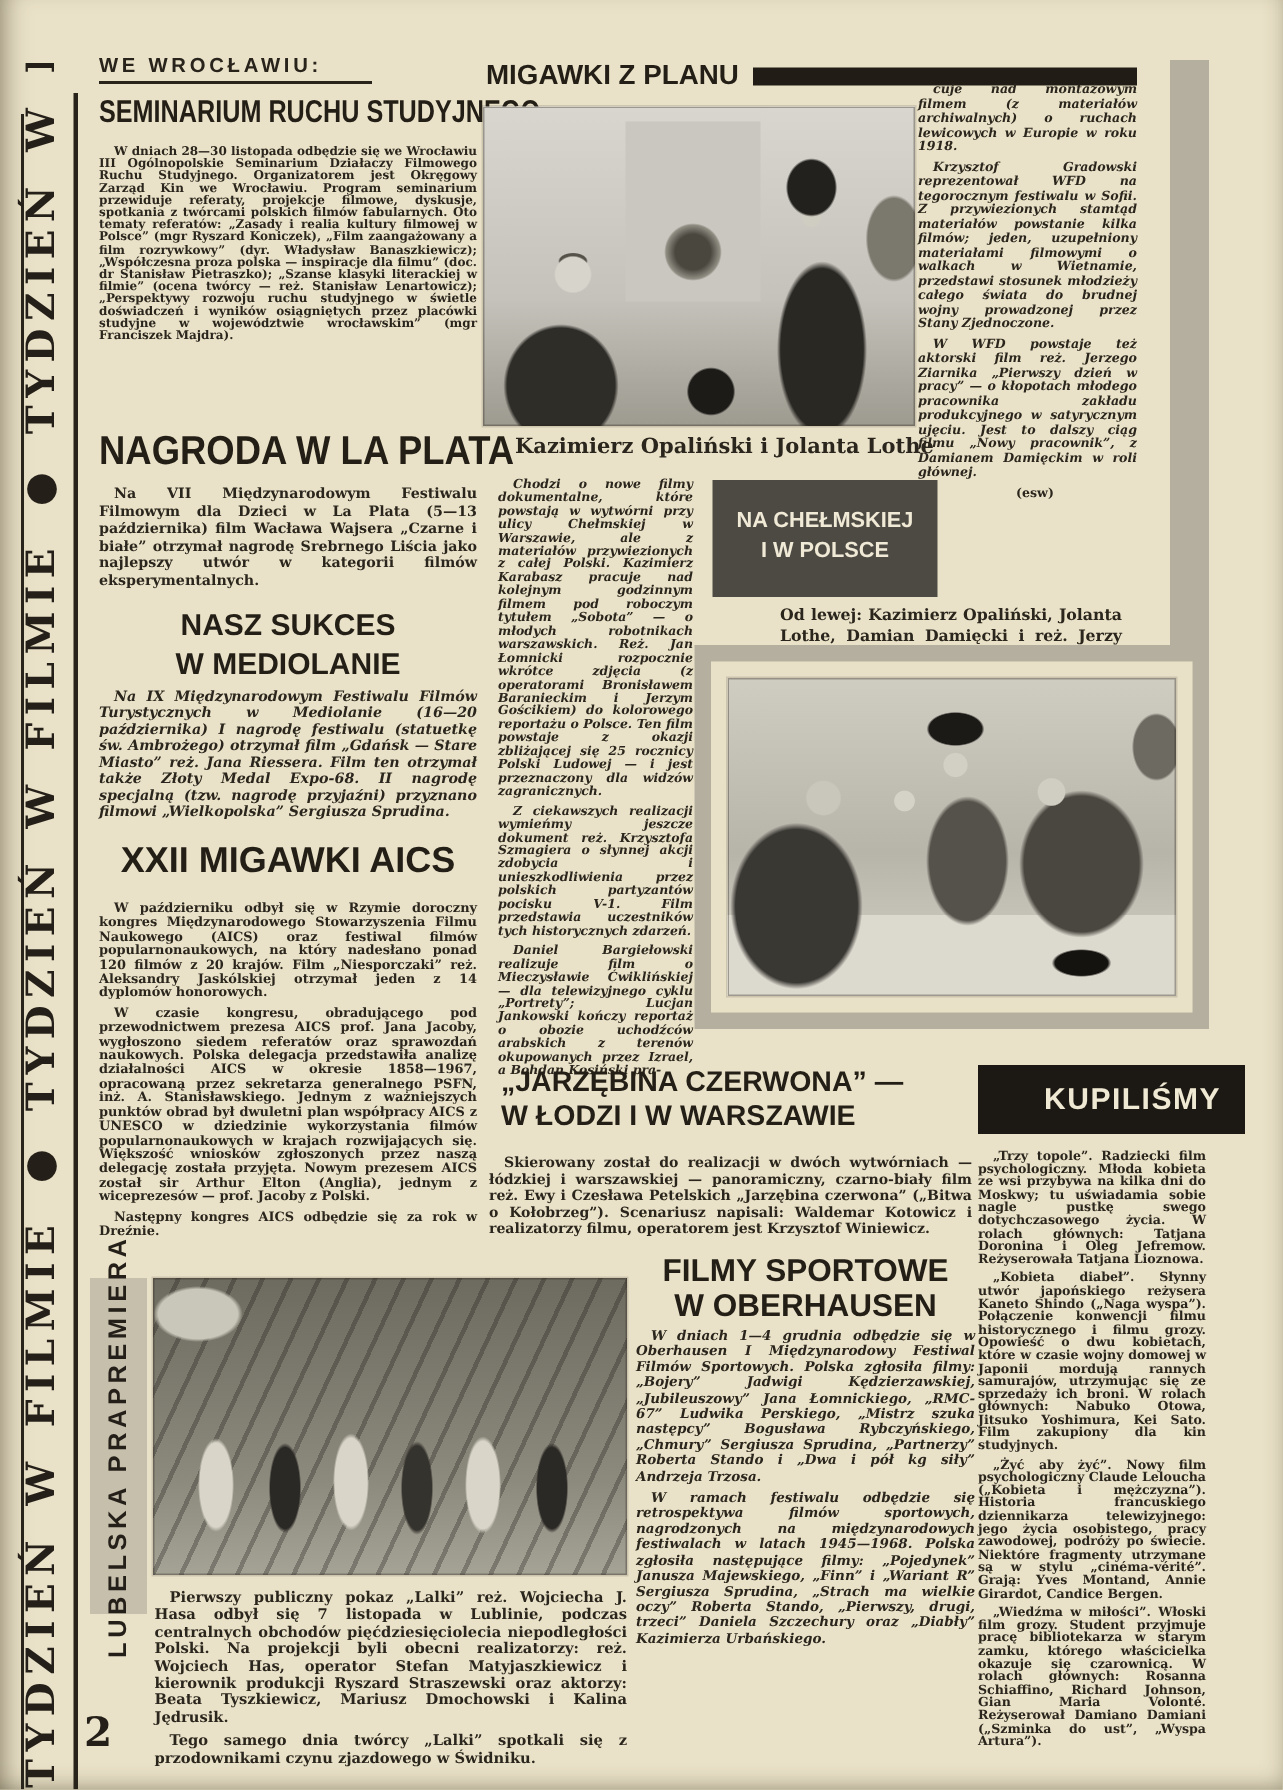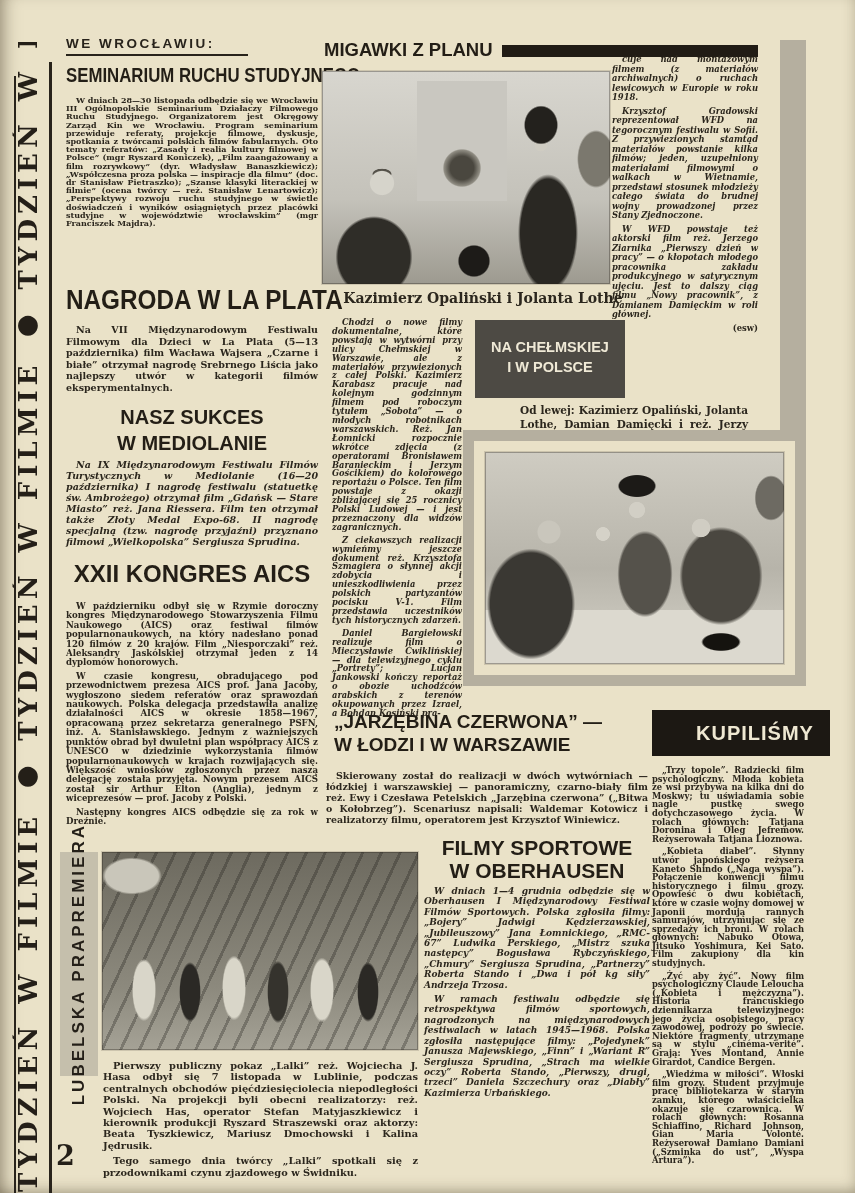--- a/index.html
+++ b/index.html
@@ -23,21 +23,21 @@
   .hd{font-family:"Liberation Sans", sans-serif;font-weight:700;color:#231e16;line-height:1.04;white-space:nowrap;}
   .kicker{
     font-family:"Liberation Sans", sans-serif;font-weight:700;font-size:13.5px;letter-spacing:2.5px;
     border-bottom:2.5px solid #28231b;padding-bottom:3px;
   }
   .center{text-align:center;white-space:normal;}
   
   .bt{font-family:"DejaVu Serif", serif;font-weight:700;text-align:justify;color:#2b261d;}
   .bt p{margin:0 0 4px 0;text-indent:10px;}
   .it{font-style:italic;}
-  .byline{text-align:right;font-style:normal;text-indent:0;}
+  .byline{text-align:center;font-style:normal;text-indent:0;}
   
   .photo{position:absolute;box-shadow:inset 0 0 0 1px rgba(40,35,25,.35), 0 0 0 1px rgba(40,35,25,.15);}
   .caption{font-family:"DejaVu Serif", serif;font-weight:700;color:#2b261d;}
   
   .mig{display:flex;align-items:center;}
   .mig .bar{flex:1;height:12px;background:#211c15;margin-left:9px;margin-top:2px;}
   
   .badge{background:#4d4a44;color:#efe9d6;text-align:center;
     font-family:"Liberation Sans", sans-serif;font-weight:700;}
   .blackbox{background:#1c1813;color:#efe8d2;display:flex;align-items:center;justify-content:center;
@@ -109,21 +109,21 @@
   </div>
 
   <div class="abs hd center" style="left:66px;top:404px;width:252px;font-size:20px;line-height:26px;">
     <div>NASZ SUKCES</div>
     <div>W MEDIOLANIE</div>
   </div>
   <div class="abs bt it" style="left:66px;top:459px;width:252px;font-size:9.5px;line-height:11px;">
     <p>Na IX Międzynarodowym Festiwalu Filmów Turystycznych w Mediolanie (16—20 października) I nagrodę festiwalu (statuetkę św. Ambrożego) otrzymał film „Gdańsk — Stare Miasto” reż. Jana Riessera. Film ten otrzymał także Złoty Medal Expo-68. II nagrodę specjalną (tzw. nagrodę przyjaźni) przyznano filmowi „Wielkopolska” Sergiusza Sprudina.</p>
   </div>
 
-  <div class="abs hd center" style="left:66px;top:562px;width:252px;font-size:24px;">XXII KONGRES AICS</div>
+  <div class="abs hd center" style="left:66px;top:562px;width:252px;font-size:24px;">XXII MIGAWKI AICS</div>
   <div class="abs bt" style="left:66px;top:602px;width:252px;font-size:8.6px;line-height:9.4px;">
     <p>W październiku odbył się w Rzymie doroczny kongres Międzynarodowego Stowarzyszenia Filmu Naukowego (AICS) oraz festiwal filmów popularnonaukowych, na który nadesłano ponad 120 filmów z 20 krajów. Film „Niesporczaki” reż. Aleksandry Jaskólskiej otrzymał jeden z 14 dyplomów honorowych.</p>
     <p>W czasie kongresu, obradującego pod przewodnictwem prezesa AICS prof. Jana Jacoby, wygłoszono siedem referatów oraz sprawozdań naukowych. Polska delegacja przedstawiła analizę działalności AICS w okresie 1858—1967, opracowaną przez sekretarza generalnego PSFN, inż. A. Stanisławskiego. Jednym z ważniejszych punktów obrad był dwuletni plan współpracy AICS z UNESCO w dziedzinie wykorzystania filmów popularnonaukowych w krajach rozwijających się. Większość wniosków zgłoszonych przez naszą delegację została przyjęta. Nowym prezesem AICS został sir Arthur Elton (Anglia), jednym z wiceprezesów — prof. Jacoby z Polski.</p>
     <p>Następny kongres AICS odbędzie się za rok w Dreźnie.</p>
   </div>
 
   <div class="abs mig" style="left:324px;top:40px;width:434px;">
     <span class="hd" style="font-size:18.5px;">MIGAWKI Z PLANU</span>
     <span class="bar"></span>
   </div>

